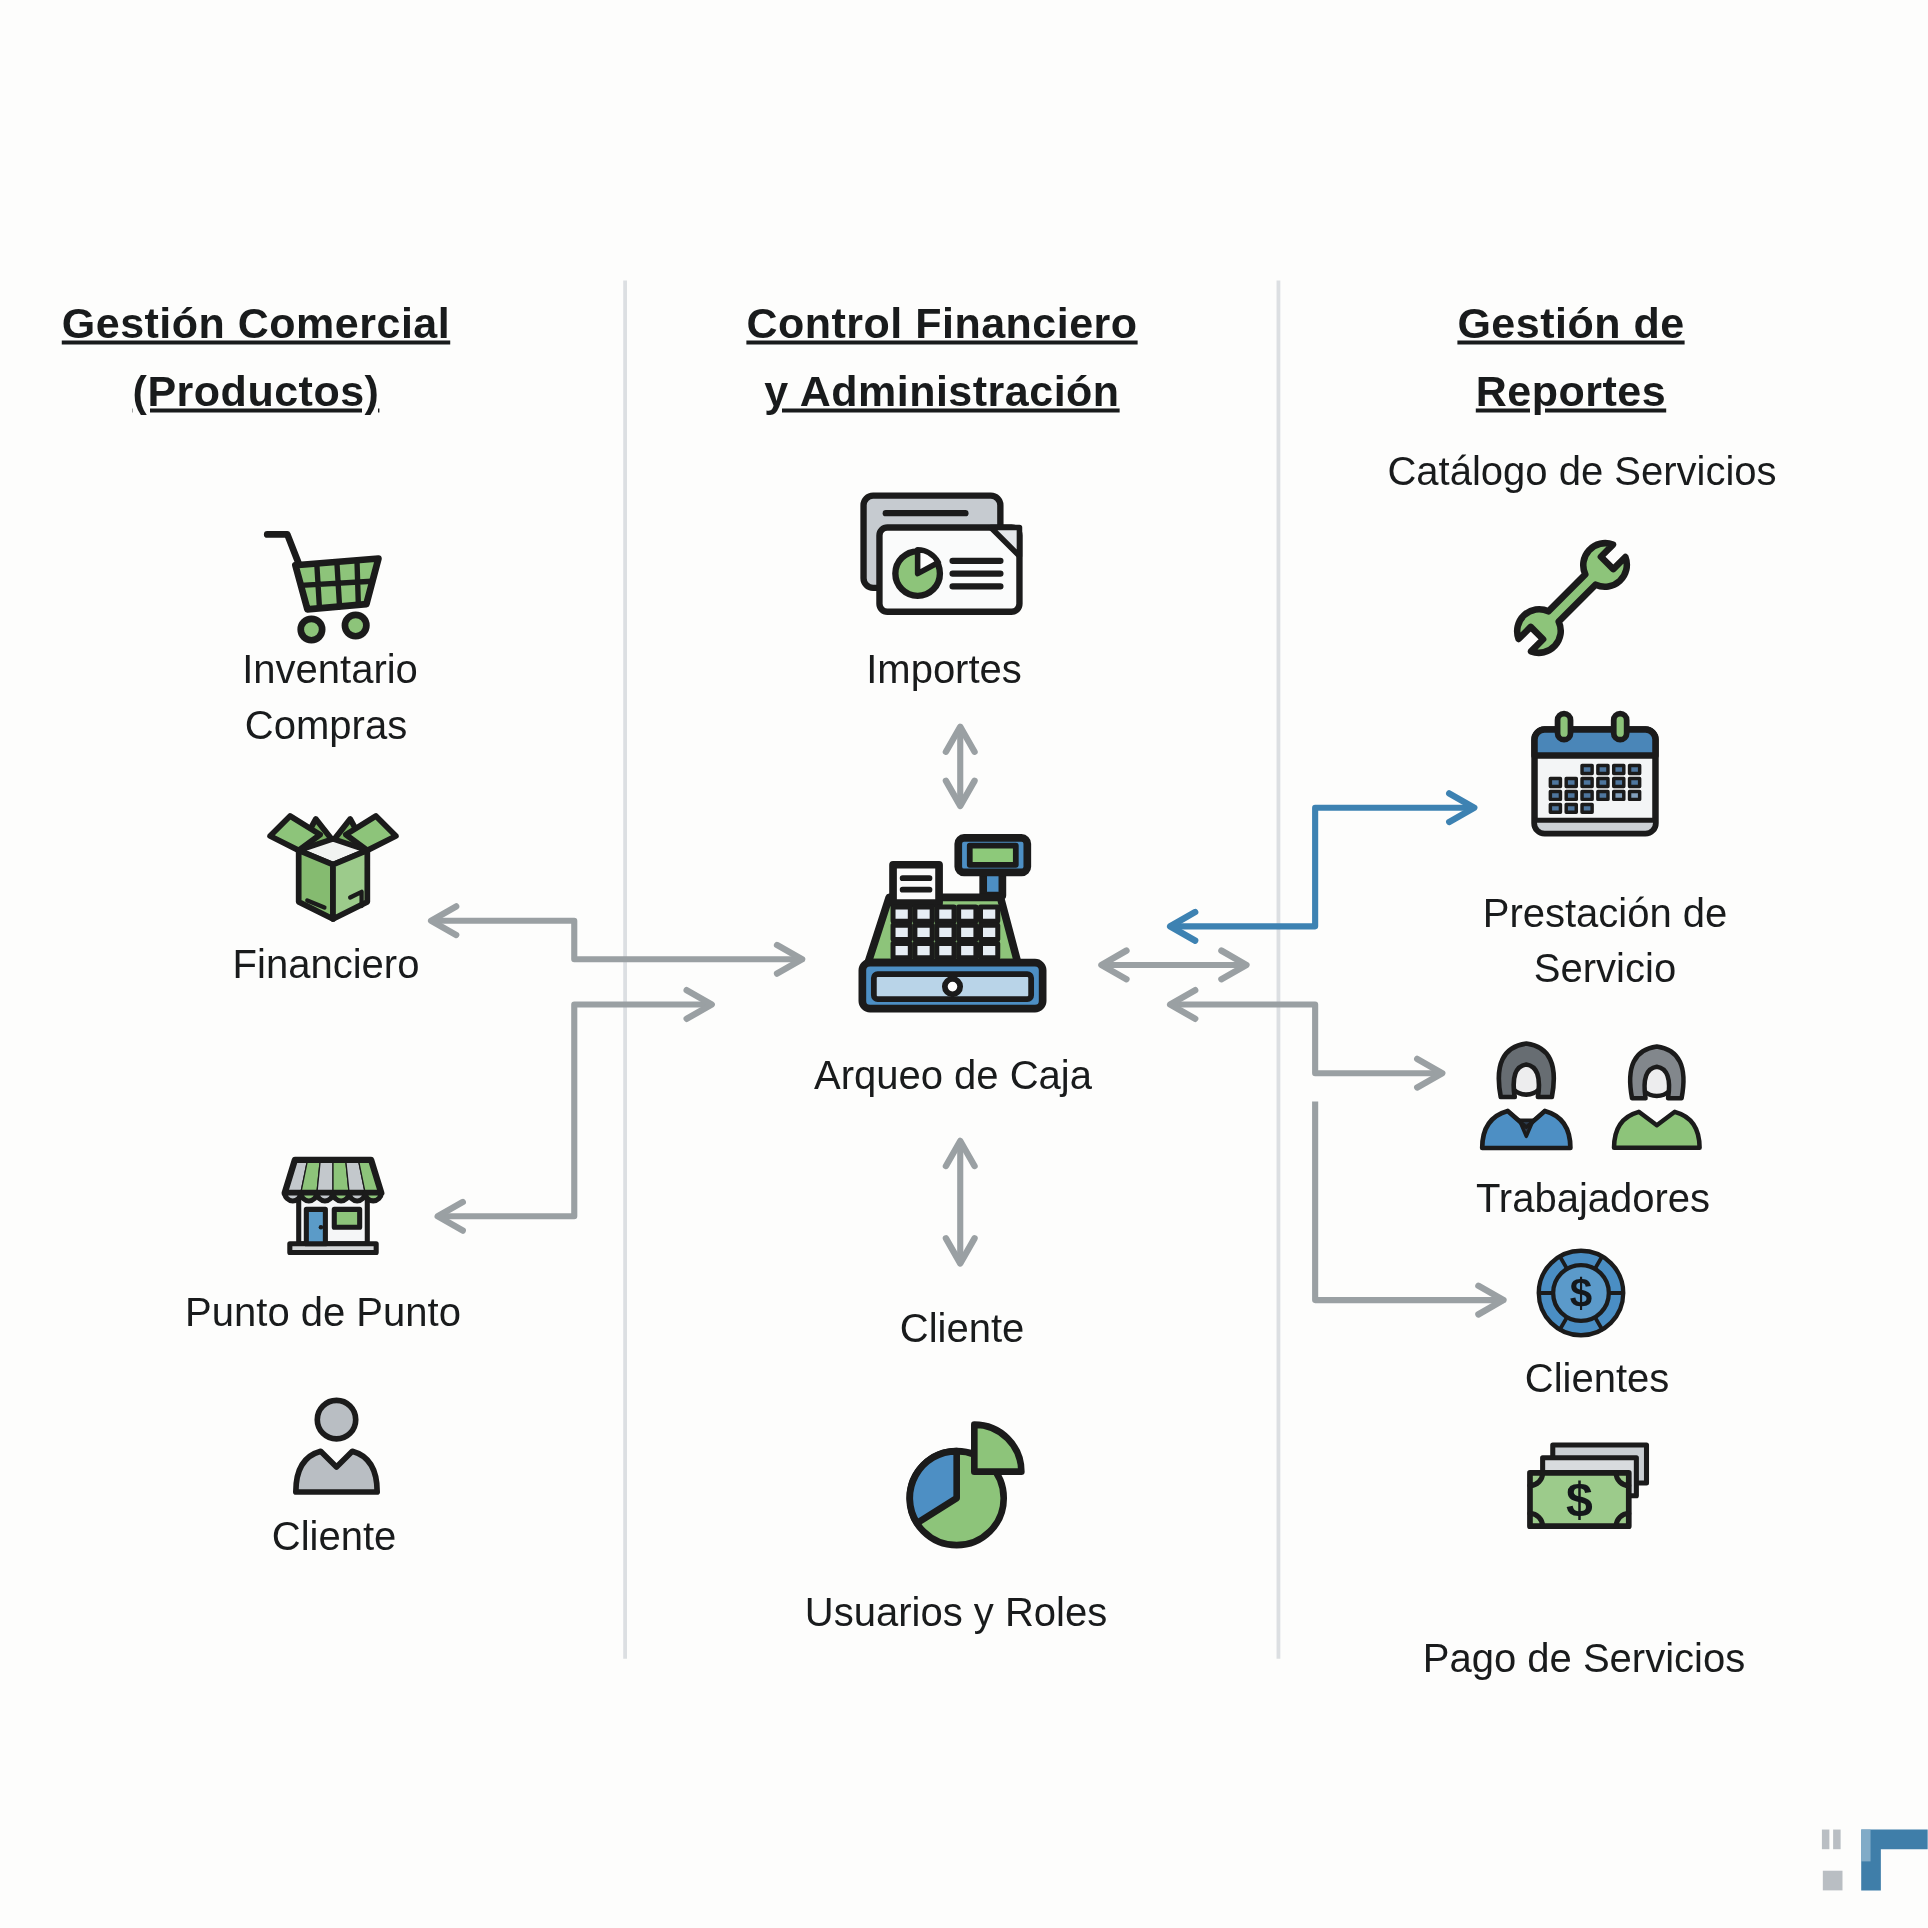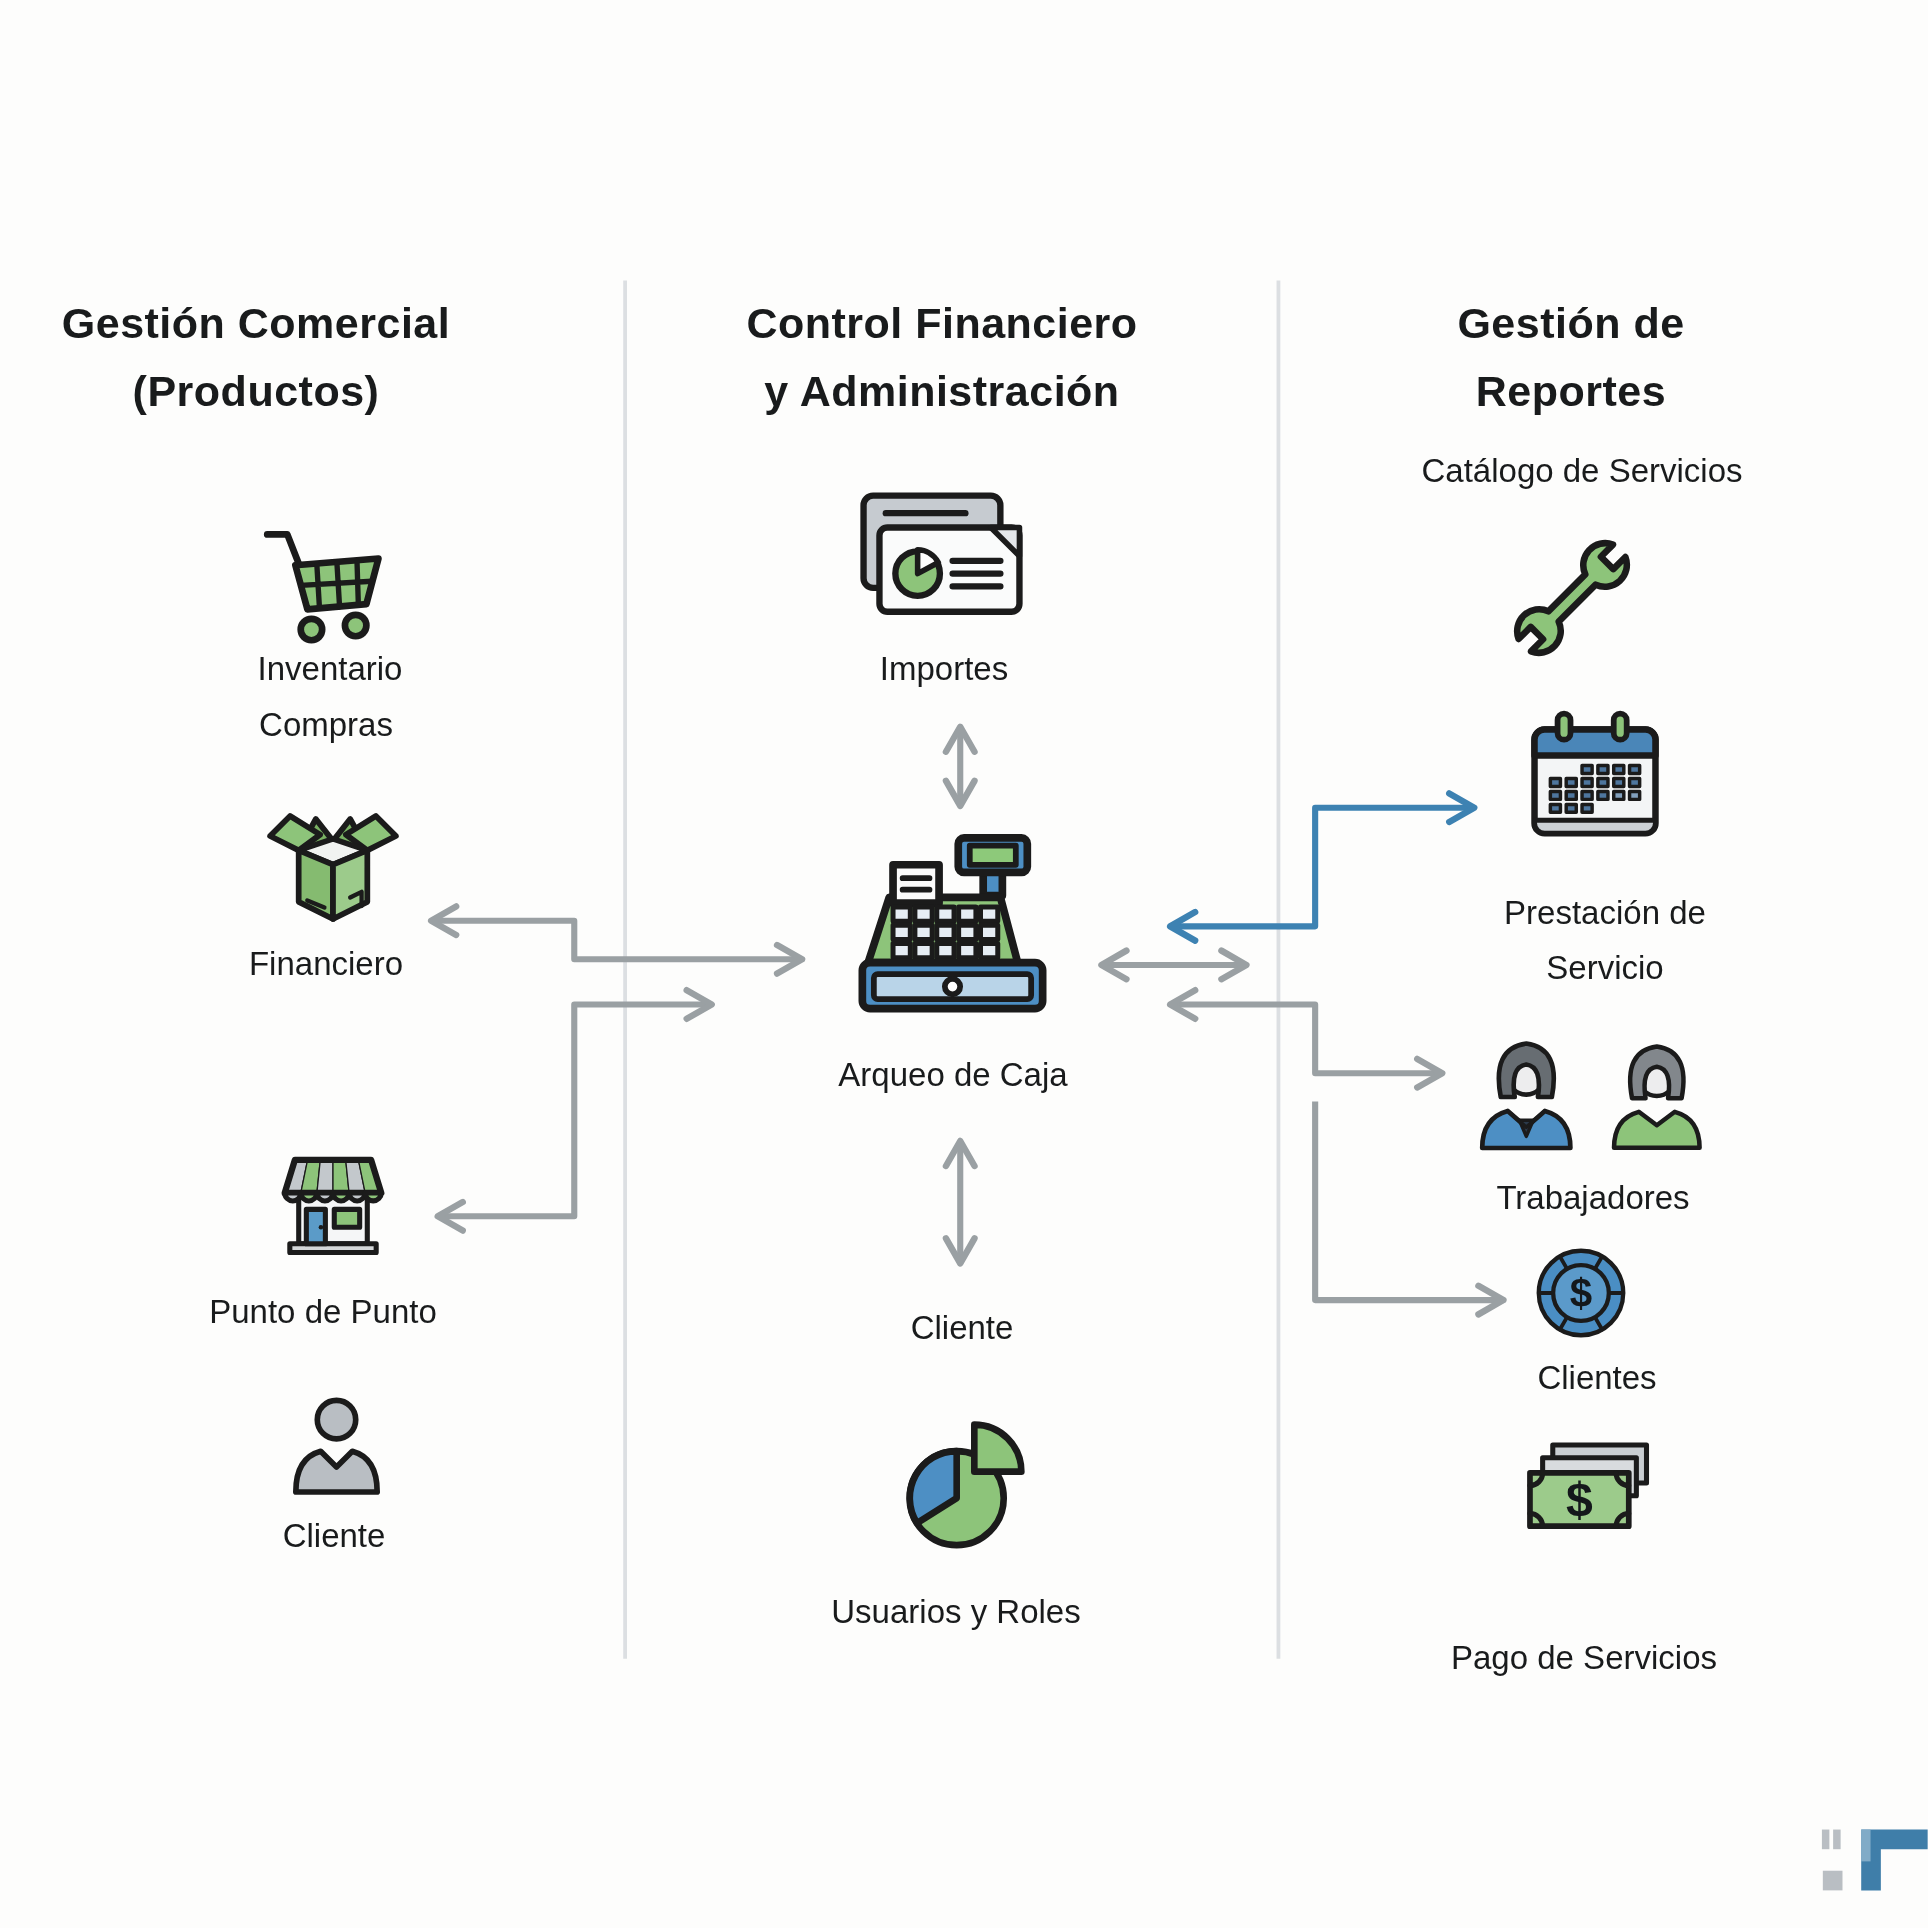--- a/index.html
+++ b/index.html
@@ -3,22 +3,22 @@
 <meta charset="utf-8">
 <style>
   html,body{margin:0;padding:0;}
   body{
     width:1928px;height:1928px;position:relative;overflow:hidden;
     background:#fdfdfc;
     font-family:"Liberation Sans", sans-serif;
     color:#191b1c;
   }
   .t{position:absolute;transform:translate(-50%,-50%);white-space:nowrap;}
-  .hdr{font-size:43px;font-weight:700;letter-spacing:0.5px;}
-  .lbl{font-size:33px;font-weight:400;}
+  .hdr{font-size:43px;font-weight:700;letter-spacing:0.5px;text-decoration:underline;}
+  .lbl{font-size:40px;font-weight:400;}
   .ic{position:absolute;}
   .ic svg{display:block;width:100%;height:100%;}
   #overlay{position:absolute;left:0;top:0;}
   #logo{position:absolute;left:1815px;top:1823px;}
 </style>
 </head>
 <body>
 
 <svg id="overlay" width="1928" height="1928" viewBox="0 0 2048 2048">
   <defs>

